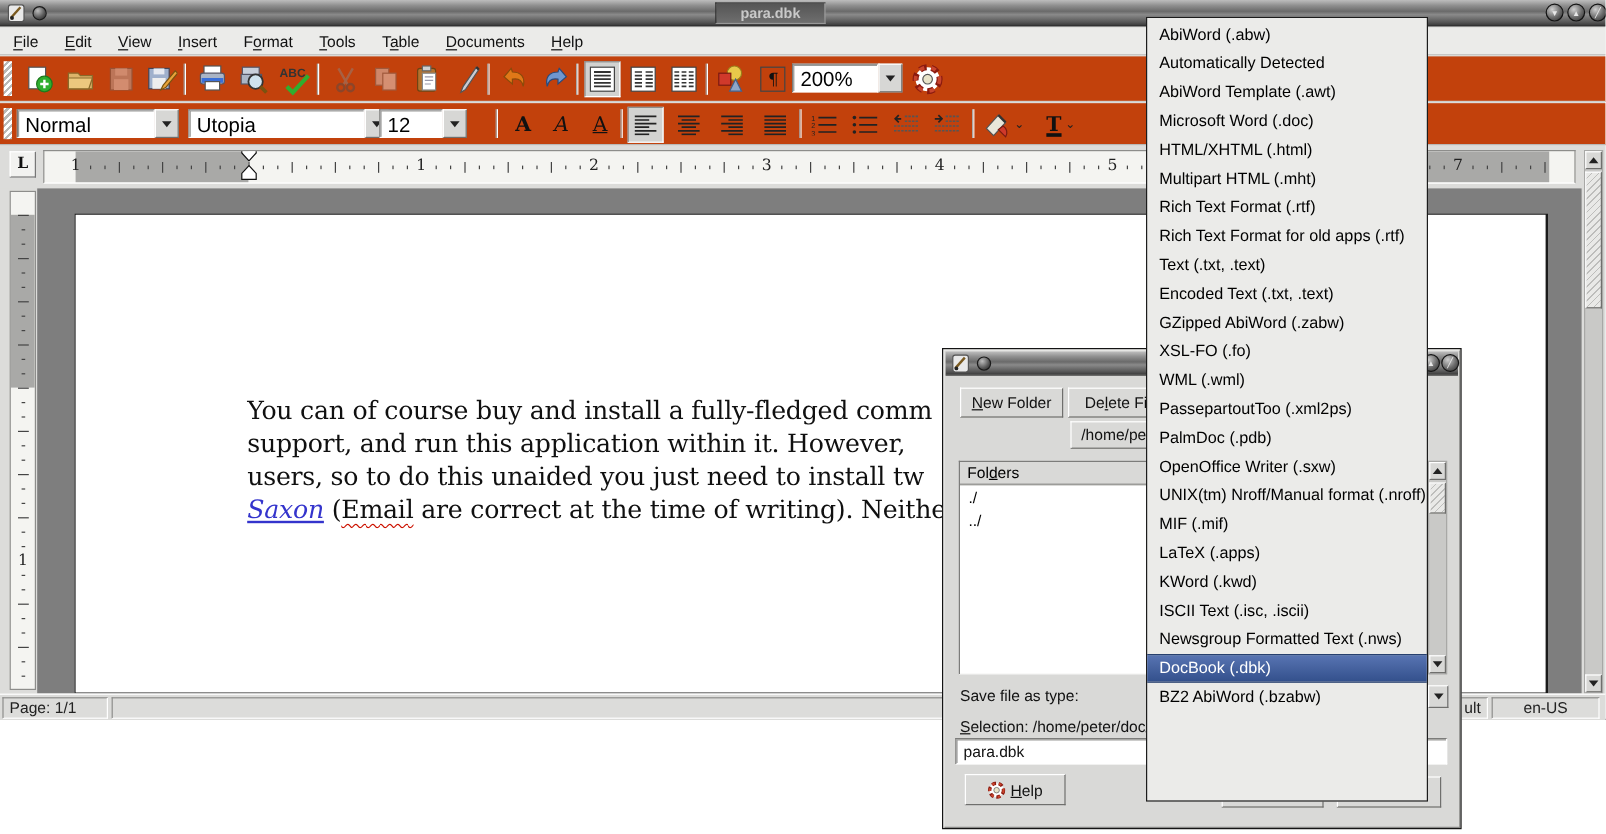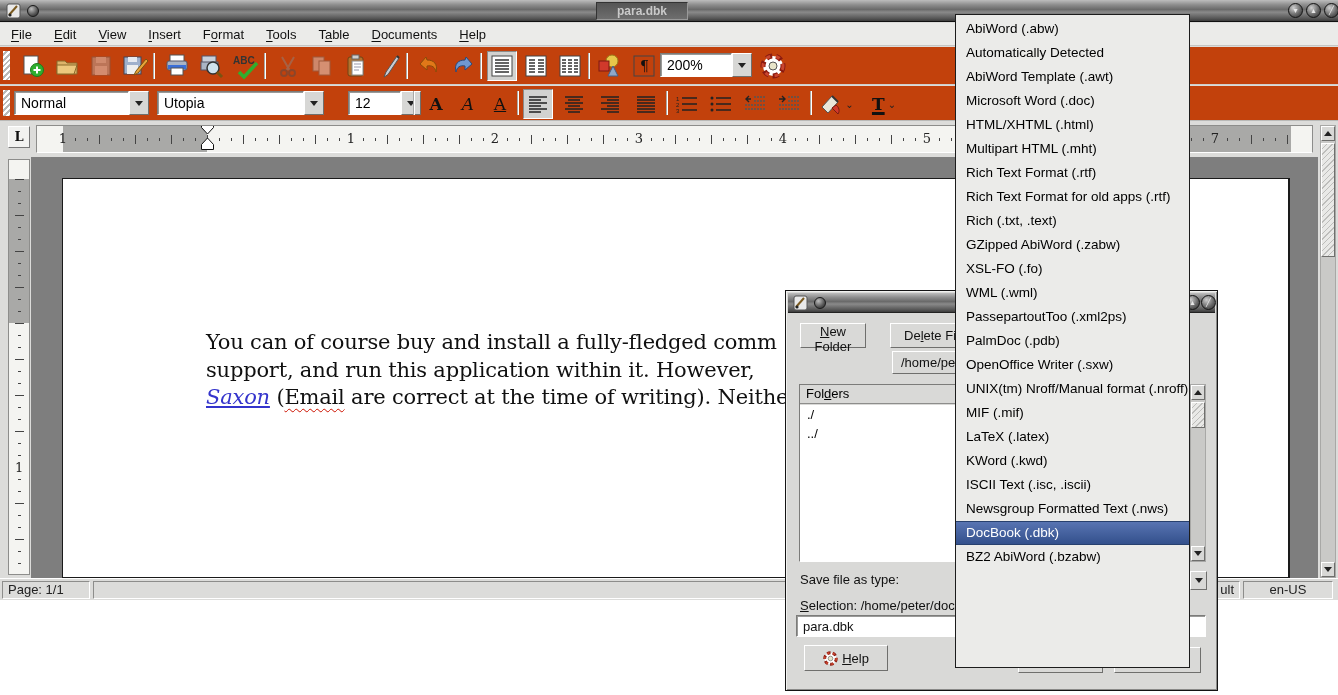--- a/index.html
+++ b/index.html
@@ -33,21 +33,21 @@
   .grip { position:absolute; left:3px; top:4px; bottom:4px; width:7px;
     background:repeating-linear-gradient(135deg,#fff 0 2px,#b9b9b7 2px 4px); }
   .tbtn { position:absolute; top:4px; width:30px; height:30px; display:flex; align-items:center; justify-content:center; }
   .tbtn.pressed { background:#d2d2d0; border:1px solid #8c8c8a; border-right-color:#fff; border-bottom-color:#fff; }
   .tsep { position:absolute; top:6px; width:2px; height:26px; border-left:1px solid #a9a9a7; border-right:1px solid #fff; }
   .fsep { position:absolute; top:5px; width:2px; height:24px; border-left:1px solid #a9a9a7; border-right:1px solid #fff; }
   .dis { opacity:.45; filter:grayscale(1); }
 
   .combo { position:absolute; top:6px; height:24px; display:flex; }
   .combo .cbox { height:24px; background:#fff; border:1px solid #7c7c7a; border-bottom-color:#fff; border-right-color:#fff;
-     box-shadow:inset 1px 1px 0 #9a9a98; font-size:14px; color:#000; padding:3px 6px; overflow:hidden; white-space:nowrap; }
+     box-shadow:inset 1px 1px 0 #9a9a98; font-size:17px; color:#000; padding:3px 6px; overflow:hidden; white-space:nowrap; }
   .combo .carrow { width:20px; height:24px; background:#d7d7d5; border:1px solid #fff; border-right-color:#6f6f6d; border-bottom-color:#6f6f6d;
      display:flex; align-items:center; justify-content:center; }
   .arrow-down { width:0; height:0; border-left:4px solid transparent; border-right:4px solid transparent; border-top:5px solid #222; }
   .arrow-up { width:0; height:0; border-left:4px solid transparent; border-right:4px solid transparent; border-bottom:5px solid #222; }
   .chev { font-size:10px; color:#222; margin-left:3px; }
 
   .fmt-glyph { font-size:17px; font-weight:bold; color:#111; font-family:"DejaVu Serif", serif; }
 
   
   .ruler-row { position:absolute; left:0; top:121px; width:100%; height:36px; background:#dcdcda; }
@@ -285,21 +285,21 @@
         <span class="carrow">
             <span class="arrow-down"></span>
           </span>
       </span>
       <span class="combo" style="left:157px; top:5px">
         <span class="cbox" style="width:147px">Utopia</span>
         <span class="carrow">
             <span class="arrow-down"></span>
           </span>
       </span>
-      <span class="combo" style="left:348px; top:5px">
+      <span class="combo" style="left:316px; top:5px">
         <span class="cbox" style="width:53px">12</span>
         <span class="carrow">
             <span class="arrow-down"></span>
           </span>
       </span>
       <span class="fsep" style="left:413px"></span>
       <span class="tbtn" style="left:421px; top:3px">
           <span class="fmt-glyph" style="font-weight:900">A</span>
         </span>
       <span class="tbtn" style="left:453px; top:3px">
@@ -390,20 +390,21 @@
       <div class="vruler">
         <span class="vr-margin" style="top:19px; height:144px"></span>
         <span><span class="rtick" style="top: 19px; left: 6px; height: 1px; width: 9px;"></span><span class="rtick" style="top: 31px; left: 9px; height: 1px; width: 3px;"></span><span class="rtick" style="top: 43px; left: 9px; height: 1px; width: 3px;"></span><span class="rtick" style="top: 55px; left: 6px; height: 1px; width: 9px;"></span><span class="rtick" style="top: 67px; left: 9px; height: 1px; width: 3px;"></span><span class="rtick" style="top: 79px; left: 9px; height: 1px; width: 3px;"></span><span class="rtick" style="top: 91px; left: 6px; height: 1px; width: 9px;"></span><span class="rtick" style="top: 103px; left: 9px; height: 1px; width: 3px;"></span><span class="rtick" style="top: 115px; left: 9px; height: 1px; width: 3px;"></span><span class="rtick" style="top: 127px; left: 6px; height: 1px; width: 9px;"></span><span class="rtick" style="top: 139px; left: 9px; height: 1px; width: 3px;"></span><span class="rtick" style="top: 151px; left: 9px; height: 1px; width: 3px;"></span><span class="rtick" style="top: 163px; left: 6px; height: 1px; width: 9px;"></span><span class="rtick" style="top: 175px; left: 9px; height: 1px; width: 3px;"></span><span class="rtick" style="top: 187px; left: 9px; height: 1px; width: 3px;"></span><span class="rtick" style="top: 199px; left: 6px; height: 1px; width: 9px;"></span><span class="rtick" style="top: 211px; left: 9px; height: 1px; width: 3px;"></span><span class="rtick" style="top: 223px; left: 9px; height: 1px; width: 3px;"></span><span class="rtick" style="top: 235px; left: 6px; height: 1px; width: 9px;"></span><span class="rtick" style="top: 247px; left: 9px; height: 1px; width: 3px;"></span><span class="rtick" style="top: 259px; left: 9px; height: 1px; width: 3px;"></span><span class="rtick" style="top: 271px; left: 6px; height: 1px; width: 9px;"></span><span class="rtick" style="top: 283px; left: 9px; height: 1px; width: 3px;"></span><span class="rtick" style="top: 295px; left: 9px; height: 1px; width: 3px;"></span><span class="rtick" style="top: 319px; left: 9px; height: 1px; width: 3px;"></span><span class="rtick" style="top: 331px; left: 9px; height: 1px; width: 3px;"></span><span class="rtick" style="top: 343px; left: 6px; height: 1px; width: 9px;"></span><span class="rtick" style="top: 355px; left: 9px; height: 1px; width: 3px;"></span><span class="rtick" style="top: 367px; left: 9px; height: 1px; width: 3px;"></span><span class="rtick" style="top: 379px; left: 6px; height: 1px; width: 9px;"></span><span class="rtick" style="top: 391px; left: 9px; height: 1px; width: 3px;"></span><span class="rtick" style="top: 403px; left: 9px; height: 1px; width: 3px;"></span></span>
         <span class="vnum" style="top:307px">1</span>
       </div>
       <div class="canvas">
         <div class="page">
           <div class="doc-text">
               <div class="doc-line"><span>You can of course buy and install a fully-fledged comm</span></div>
               <div class="doc-line"><span>support, and run this application within it. However, </span></div>
+              <div class="doc-line"><span>users, so to do this unaided you just need to install tw</span></div>
               <div class="doc-line"><span class="seg-link">Saxon</span><span> (</span><span class="seg-misspelled">Email</span><span> are correct at the time of writing). Neithe</span></div>
             </div>
         </div>
       </div>
     </div>
 
     <div class="vscroll">
       <span class="sc-btn" style="top:0">
           <span class="arrow-up"></span>
         </span>
@@ -426,21 +427,21 @@
       <svg class="tb-icon" style="left:5px; top:2px" viewBox="0 0 16 16">
         <rect x="1" y="1" width="13" height="14" rx="2" fill="#e9e9e9" stroke="#555"></rect>
         <path d="M3 12 L11 3" stroke="#7a5a20" stroke-width="2"></path>
           <circle cx="4" cy="12" r="1.6" fill="#222"></circle>
       </svg>
       <span class="tb-menu-circle" style="left:26px; top:4px"></span>
       <span class="tb-btn" style="left:397px; top:2px">▴</span>
       <span class="tb-btn" style="left:413px; top:2px">╱</span>
     </div>
 
-    <button class="dlg-btn" style="left:14px; top:32px; width:66px; height:25px"><u>N</u>ew Folder</button>
+    <button class="dlg-btn" style="left:14px; top:32px; width:86px; height:25px"><u>N</u>ew Folder</button>
     <button class="dlg-btn" style="left:104px; top:32px; width:92px; height:25px; text-align:left; padding-left:13px">De<u>l</u>ete Fi</button>
 
     <span class="dlg-btn" style="left:106px; top:60px; width:130px; height:23px; text-align:left; padding:3px 8px; font-size:13px">/home/pe</span>
 
     <div class="folders-frame">
       <div class="folders-header">Fol<u>d</u>ers</div>
       <div class="folders-list">
           <div class="folder-item">./</div>
           <div class="folder-item">../</div>
         </div>
@@ -479,30 +480,31 @@
 
   <div class="popup">
       <div class="dd-item">AbiWord (.abw)</div>
       <div class="dd-item">Automatically Detected</div>
       <div class="dd-item">AbiWord Template (.awt)</div>
       <div class="dd-item">Microsoft Word (.doc)</div>
       <div class="dd-item">HTML/XHTML (.html)</div>
       <div class="dd-item">Multipart HTML (.mht)</div>
       <div class="dd-item">Rich Text Format (.rtf)</div>
       <div class="dd-item">Rich Text Format for old apps (.rtf)</div>
-      <div class="dd-item">Rich (.txt, .text)</div>
+      <div class="dd-item">Text (.txt, .text)</div>
+      <div class="dd-item">Encoded Text (.txt, .text)</div>
       <div class="dd-item">GZipped AbiWord (.zabw)</div>
       <div class="dd-item">XSL-FO (.fo)</div>
       <div class="dd-item">WML (.wml)</div>
       <div class="dd-item">PassepartoutToo (.xml2ps)</div>
       <div class="dd-item">PalmDoc (.pdb)</div>
       <div class="dd-item">OpenOffice Writer (.sxw)</div>
       <div class="dd-item">UNIX(tm) Nroff/Manual format (.nroff)</div>
       <div class="dd-item">MIF (.mif)</div>
-      <div class="dd-item">LaTeX (.latex)</div>
+      <div class="dd-item">LaTeX (.apps)</div>
       <div class="dd-item">KWord (.kwd)</div>
       <div class="dd-item">ISCII Text (.isc, .iscii)</div>
       <div class="dd-item">Newsgroup Formatted Text (.nws)</div>
       <div class="dd-item selected">DocBook (.dbk)</div>
       <div class="dd-item">BZ2 AbiWord (.bzabw)</div>
     </div>
 
 </div>
 
 </body></html>

